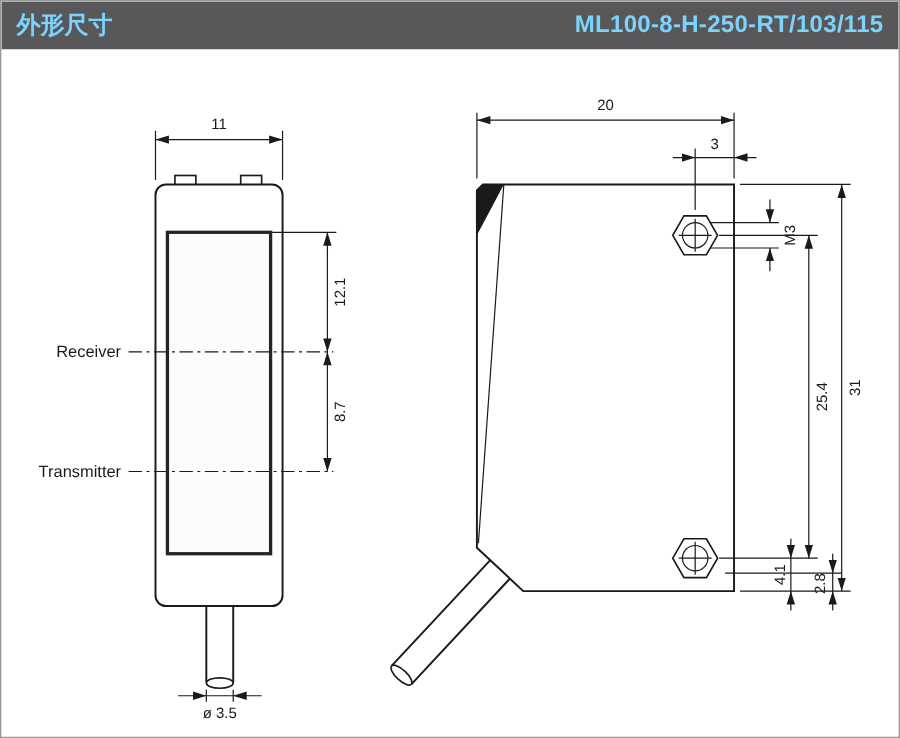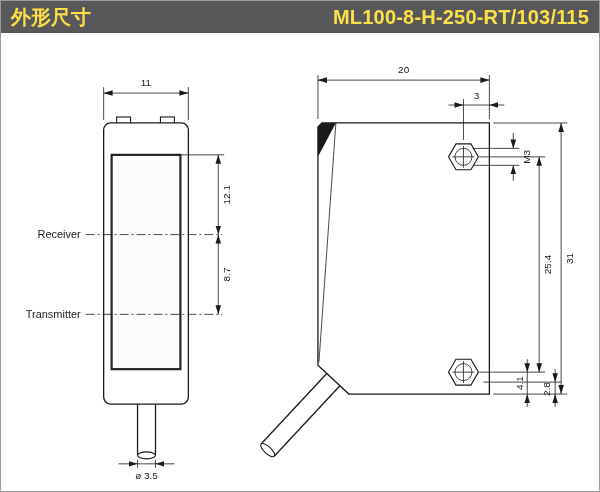--- a/index.html
+++ b/index.html
@@ -2,23 +2,23 @@
 <html><head>
 <meta charset="utf-8">
 <style>
   html,body{margin:0;padding:0;background:#fff;}
   .page{
     width:600px;height:492px;box-sizing:border-box;
     border:1px solid #9a9a9a;overflow:hidden;background:#fff;
     font-family:"Liberation Sans",sans-serif;
   }
   .topbar{
-    height:27px;background:#58585a;color:#fde047;
+    height:27px;background:#58585a;color:#7dd3fc;
     display:flex;justify-content:space-between;align-items:center;
-    padding:16px 10px;font-size:20px;font-weight:bold;box-sizing:border-box;
+    padding:16px 10px;font-size:16px;font-weight:bold;box-sizing:border-box;
   }
   .topbar .part{letter-spacing:0.2px;}
   .canvas{width:598px;height:463px;background:#fff;}
   svg{display:block;}
   svg text{font-family:"Liberation Sans",sans-serif;fill:#1a1a1a;}
   .dim-t{font-size:10px;}
   .lbl-t{font-size:11px;}
   .thin{stroke:#1a1a1a;stroke-width:0.8;fill:none;}
   .med{stroke:#1a1a1a;stroke-width:1.3;fill:none;}
   .bodyfill{fill:#ffffff;stroke:#1a1a1a;stroke-width:1.3;}

